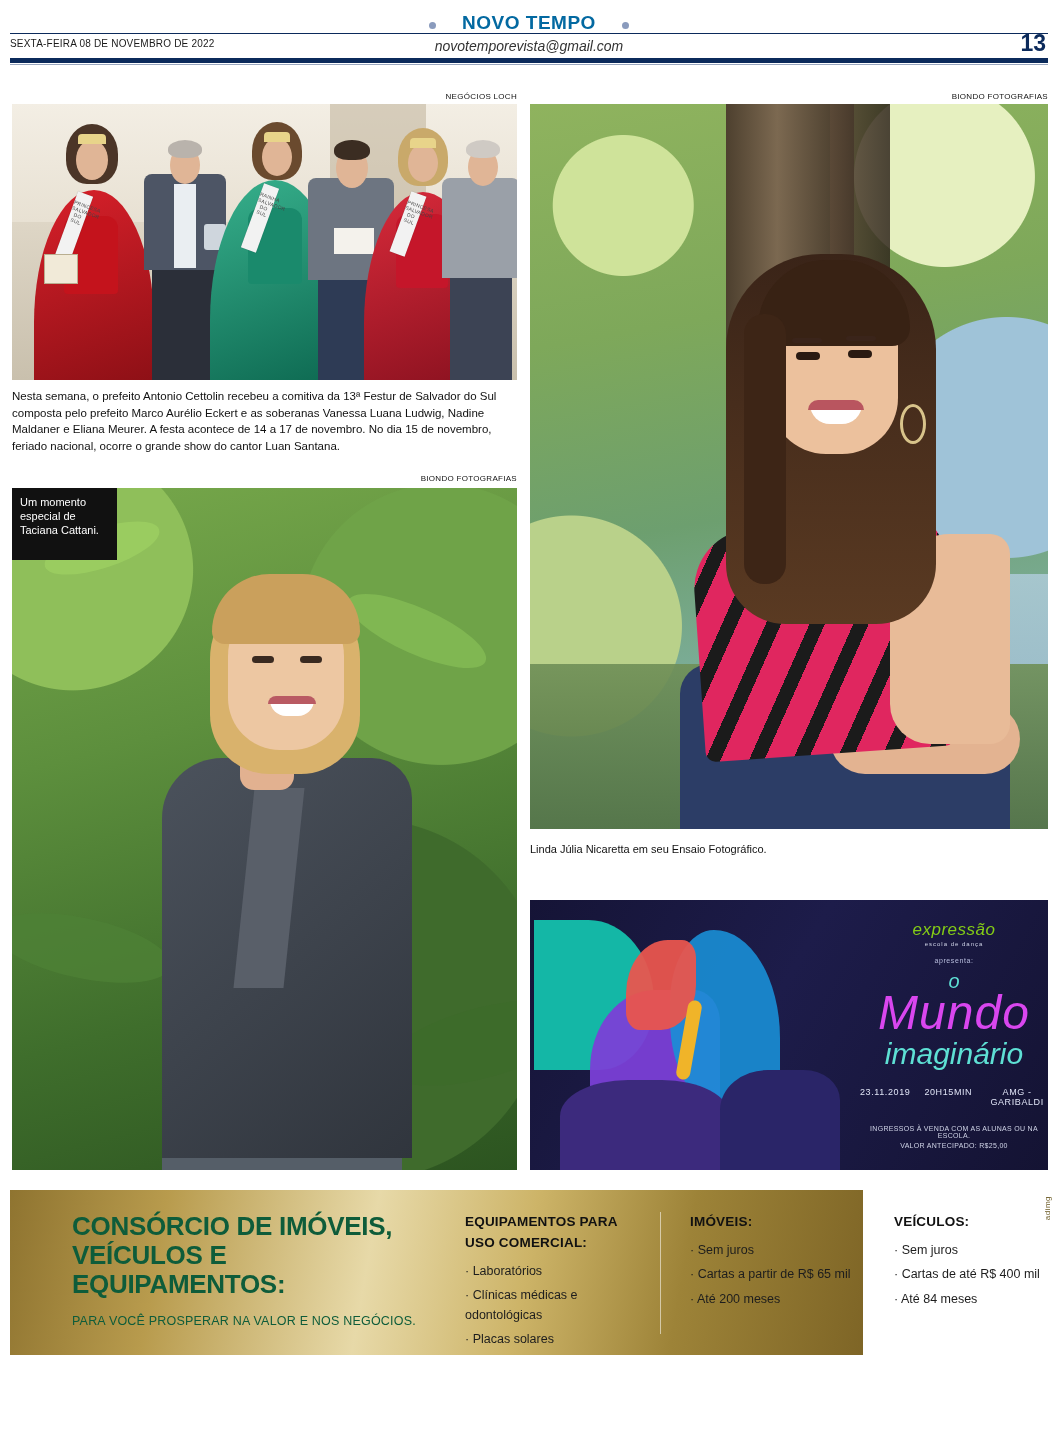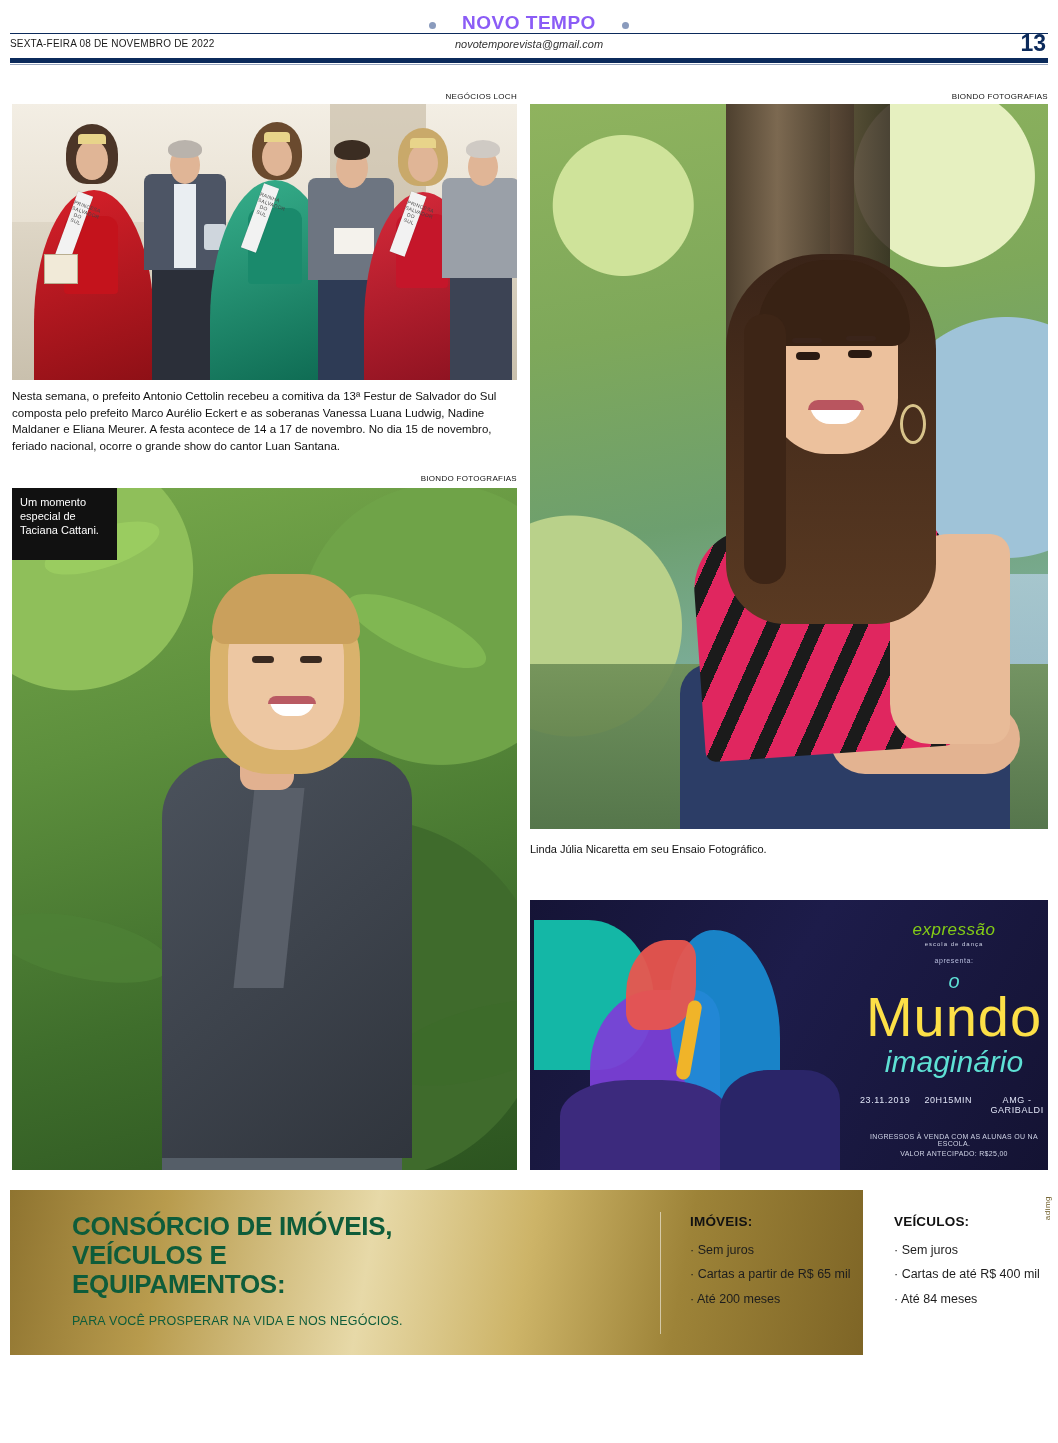--- a/index.html
+++ b/index.html
@@ -10,34 +10,34 @@
     font-family:"Liberation Sans", sans-serif;
     color:#1a1a1a;
     position:relative;
     overflow:hidden;
   }
 
   
   .masthead { position:absolute; left:0; top:0; width:1058px; height:66px; }
   .mast-title {
     position:absolute; left:0; top:12px; width:1058px; text-align:center;
-    font-weight:bold; font-size:19px; letter-spacing:.5px; color:#8b5cf6;
+    font-weight:bold; font-size:19px; letter-spacing:.5px; color:#0369a1;
   }
   .mast-dot {
     position:absolute; top:22px; width:7px; height:7px; border-radius:50%;
     background:#8a9bbd;
   }
   .mast-dot.left { left:429px; }
   .mast-dot.right { left:622px; }
   .mast-date {
     position:absolute; left:10px; top:38px; font-size:10px; letter-spacing:.2px; color:#1a1a1a;
   }
   .mast-mail {
     position:absolute; left:0; top:38px; width:1058px; text-align:center;
-    font-size:11px; font-style:italic; color:#333;
+    font-size:14px; font-style:italic; color:#333;
   }
   .mast-page {
     position:absolute; right:12px; top:30px; font-size:23px; font-weight:bold; color:#0b2a5b;
   }
   .mast-rule-thin { position:absolute; left:10px; top:33px; width:1038px; height:1px; background:#0b2a5b; }
   .mast-rule-thick { position:absolute; left:10px; top:58px; width:1038px; height:5px; background:#0b2a5b; }
   .mast-rule-thick2 { position:absolute; left:10px; top:64px; width:1038px; height:1px; background:#9aa7bf; }
 
   
   .credit {
@@ -274,41 +274,49 @@
   <div style="position:absolute;left:96px;top:40px;width:70px;height:90px;background:#e8554e;border-radius:60% 20% 50% 20%;opacity:.95;"></div>
   <div style="position:absolute;left:30px;top:180px;width:170px;height:90px;background:#3c2a7d;border-radius:40% 40% 0 0;"></div>
   <div style="position:absolute;left:190px;top:170px;width:120px;height:100px;background:#2a2568;border-radius:40% 30% 0 0;"></div>
   <div style="position:absolute;left:152px;top:100px;width:14px;height:80px;background:#f0b429;border-radius:7px;transform:rotate(10deg);"></div>
 
   <div style="position:absolute;left:330px;top:20px;width:188px;text-align:center;">
     <div style="color:#84cc16;font-size:17px;font-style:italic;letter-spacing:.5px;">expressão</div>
     <div style="color:#cfd3e6;font-size:6px;letter-spacing:1px;margin-top:1px;">escola de dança</div>
     <div style="color:#b9bede;font-size:7px;margin-top:10px;letter-spacing:.6px;">apresenta:</div>
     <div style="color:#5ee0d4;font-size:20px;font-style:italic;margin-top:6px;">o</div>
-    <div style="color:#fde047;font-size:56px;line-height:1;margin-top:-4px;letter-spacing:1px;">Mundo</div>
+    <div style="color:#d946ef;font-size:48px;font-style:italic;line-height:1;margin-top:-4px;letter-spacing:1px;">Mundo</div>
     <div style="color:#5ee0d4;font-size:30px;font-style:italic;line-height:1;margin-top:2px;">imaginário</div>
     <div style="margin-top:18px;display:flex;justify-content:center;gap:14px;color:#dfe3f5;font-size:9px;letter-spacing:.6px;">
       <span>23.11.2019</span>
       <span>20H15MIN</span>
       <span>AMG - GARIBALDI</span>
     </div>
     <div style="color:#cfd3e6;font-size:7px;margin-top:18px;letter-spacing:.3px;">INGRESSOS À VENDA COM AS ALUNAS OU NA ESCOLA.</div>
     <div style="color:#cfd3e6;font-size:7px;margin-top:3px;letter-spacing:.3px;">VALOR ANTECIPADO: R$25,00</div>
   </div>
 </div>
 
 <div class="ad">
   <div class="ad-top">
 
     <div class="ad-head">CONSÓRCIO DE IMÓVEIS, VEÍCULOS E EQUIPAMENTOS:</div>
-    <div class="ad-sub">PARA VOCÊ PROSPERAR NA VIDA E NOS NEGÓCIOS.</div>
+    <div class="ad-sub">PARA VOCÊ PROSPERAR NA VALOR E NOS NEGÓCIOS.</div>
 
     <div class="ad-div" style="left:650px; top:22px; height:122px;"></div>
     <div class="ad-div" style="left:860px; top:22px; height:122px;"></div>
 
+    <div class="ad-col" style="left:455px; top:22px; width:180px;">
+      <h4>EQUIPAMENTOS PARA USO COMERCIAL:</h4>
+      <ul>
+        <li>· Laboratórios</li>
+        <li>· Clínicas médicas e odontológicas</li>
+        <li>· Placas solares</li>
+      </ul>
+    </div>
 
     <div class="ad-col" style="left:672px; top:22px; width:175px;margin-left:8px;">
       <h4>IMÓVEIS:</h4>
       <ul>
         <li>· Sem juros</li>
         <li>· Cartas a partir de R$ 65 mil</li>
         <li>· Até 200 meses</li>
       </ul>
     </div>
 

